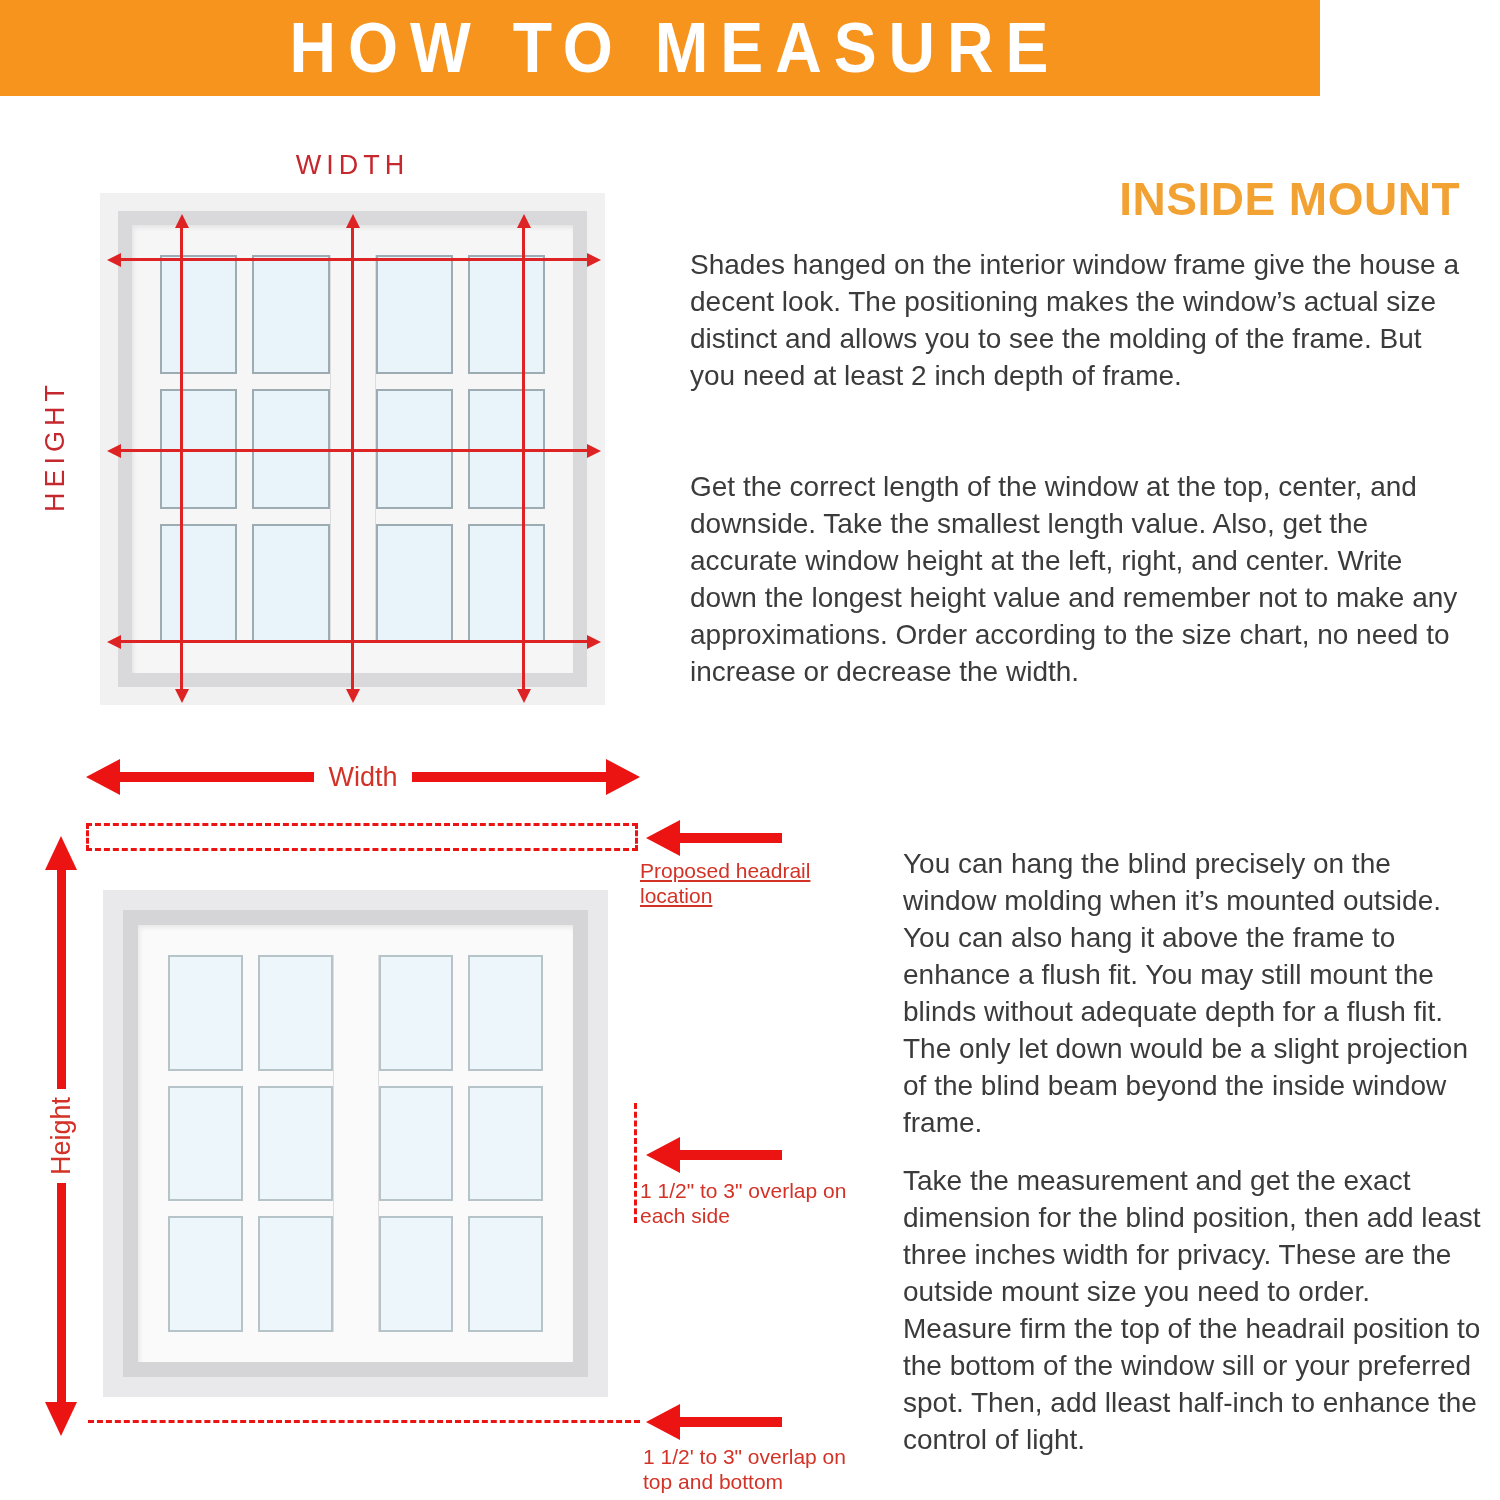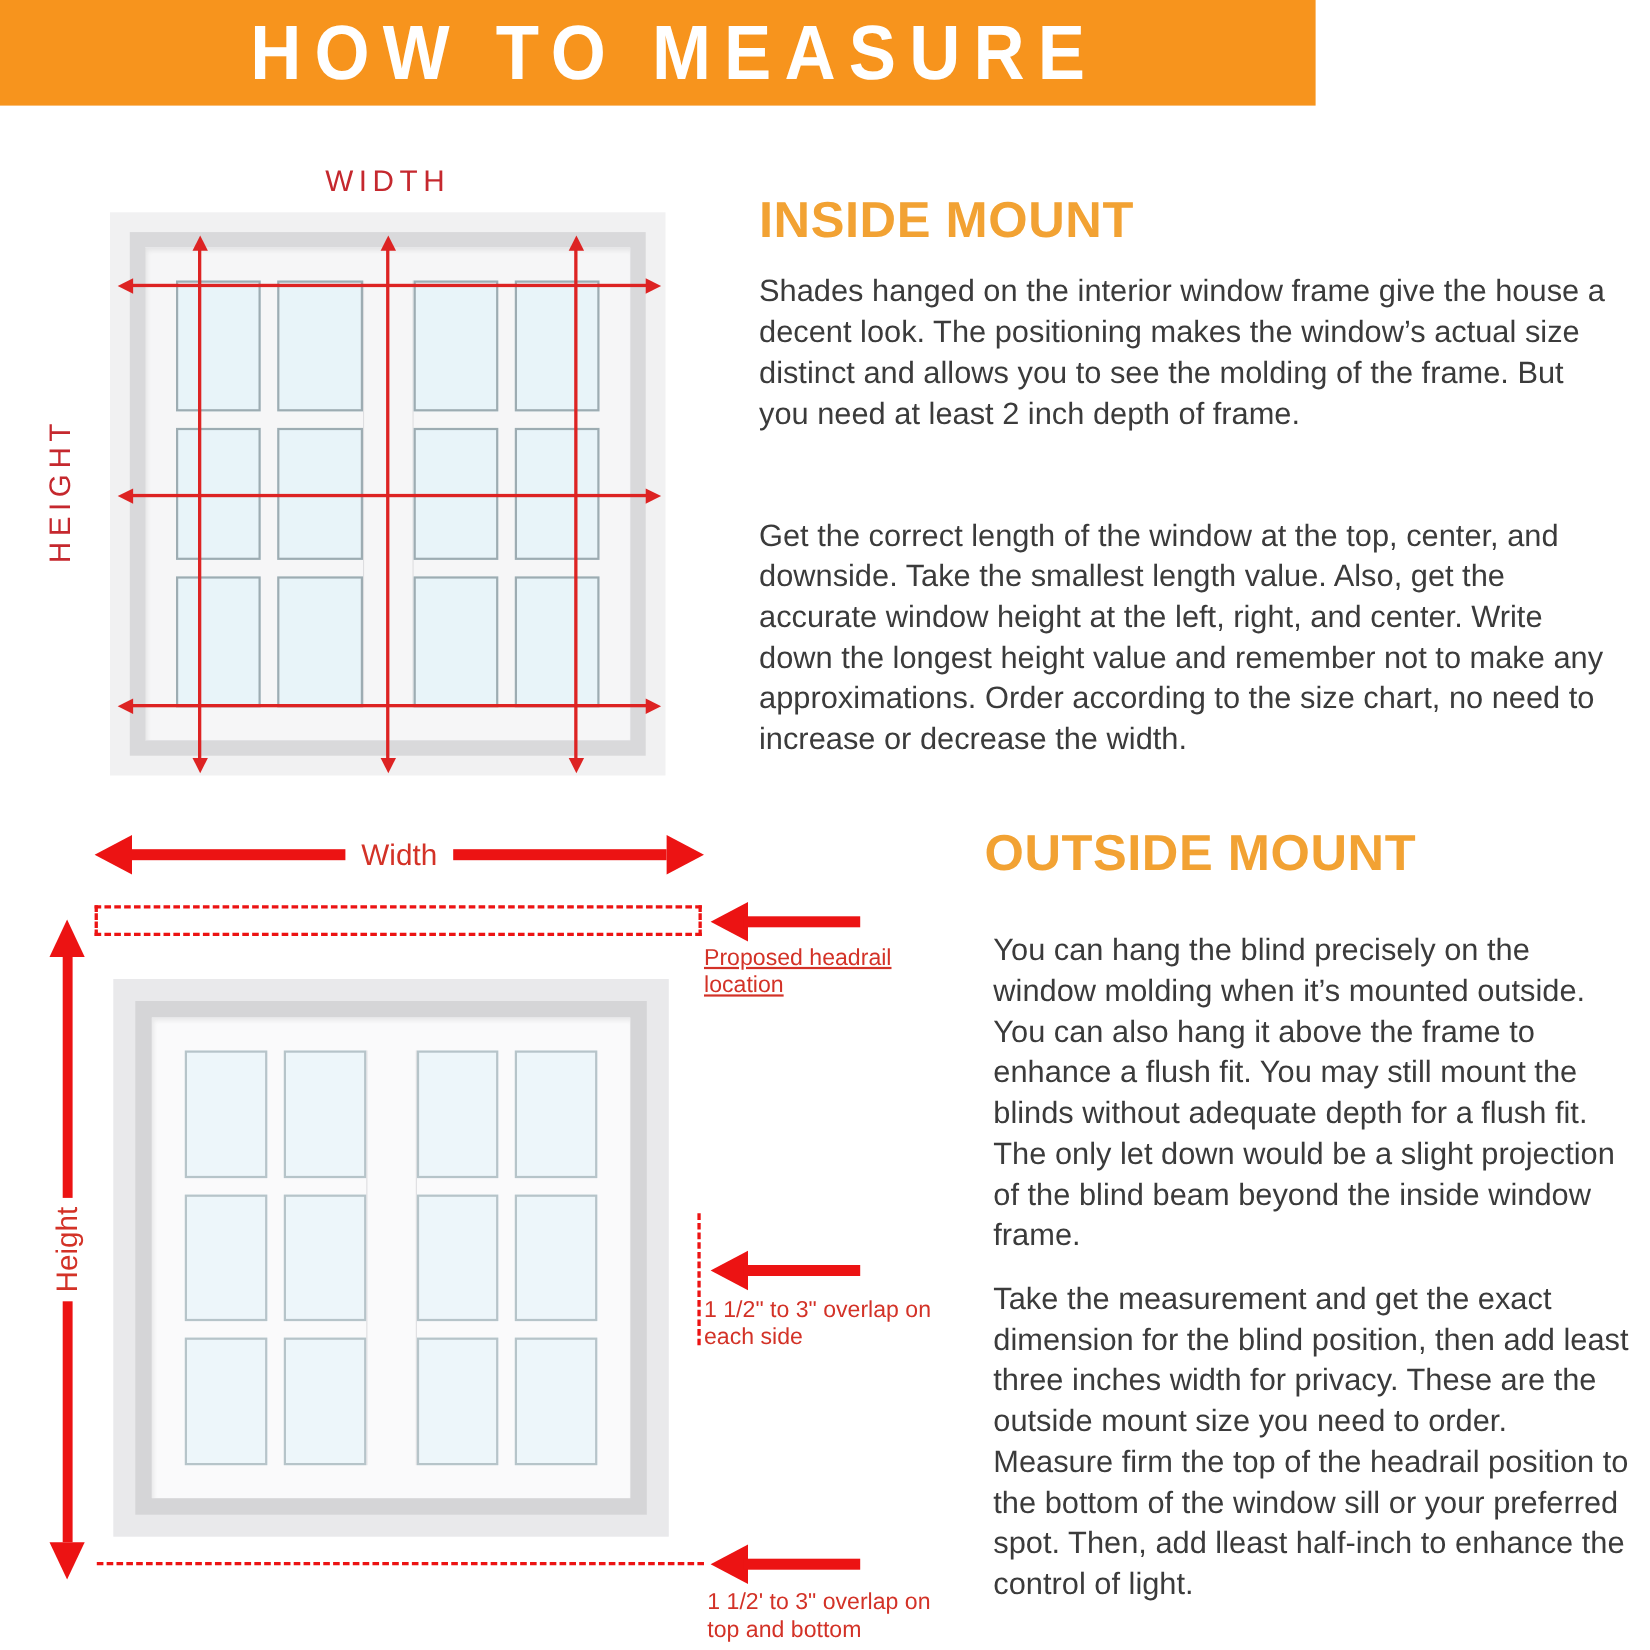--- a/index.html
+++ b/index.html
@@ -3,31 +3,31 @@
 <meta charset="utf-8">
 <style>
   html,body{margin:0;padding:0;background:#fff;}
   *{box-sizing:border-box;}
   .page{
     position:relative;width:1500px;height:1500px;background:#fff;overflow:hidden;
     font-family:"Liberation Sans", sans-serif;
   }
   
   .banner{
-    position:absolute;left:0;top:0;width:1196px;height:96px;
+    position:absolute;left:0;top:0;width:1320px;height:96px;
     background:var(--banner-orange,#f7941d);
     display:flex;align-items:center;justify-content:center;padding-left:29px;
   }
   .banner-title{
     color:#fff;font-size:70px;font-weight:bold;letter-spacing:13px;
     transform:scaleX(.92);white-space:nowrap;
   }
   
   .mount-heading{
-    position:absolute;text-align:left;font-weight:bold;font-size:46px;
+    position:absolute;text-align:right;font-weight:bold;font-size:46px;
     color:var(--heading-orange,#f2a233);letter-spacing:.5px;
   }
   .mount-para{
     position:absolute;font-size:28px;line-height:37px;color:#3b3b3b;text-align:left;
   }
   
   .window{position:absolute;background:#f1f1f2;padding:18px;}
   .window .w-band{width:100%;height:100%;background:#d9d9db;padding:14px;}
   .window .w-inner{
     width:100%;height:100%;background:#f6f6f7;padding:30px 28px;
@@ -193,17 +193,16 @@
   <div class="dashed-hline" style="left:88px;top:1420px;width:552px;"></div>
   <div class="thick-left" style="left:646px;top:1404px;width:136px;">
     <div class="shaft"></div>
   </div>
   <div class="red-note" style="left:643px;top:1444px;width:215px;">1 1/2' to 3" overlap on top and bottom</div>
 
   <div class="mount-heading" style="left:690px;top:172px;width:770px;">INSIDE MOUNT</div>
   <div class="mount-para" style="left:690px;top:246px;width:780px;">Shades hanged on the interior window frame give the house a decent look. The positioning makes the window’s actual size distinct and allows you to see the molding of the frame. But you need at least 2 inch depth of frame.</div>
   <div class="mount-para" style="left:690px;top:468px;width:780px;">Get the correct length of the window at the top, center, and downside. Take the smallest length value. Also, get the accurate window height at the left, right, and center. Write down the longest height value and remember not to make any approximations. Order according to the size chart, no need to increase or decrease the width.</div>
 
-  <div class="mount-heading" style="left:895px;top:748px;width:570px;">OUTSIDE MOUNT</div>
   <div class="mount-para" style="left:903px;top:832px;width:575px;margin-top:13px;">You can hang the blind precisely on the window molding when it’s mounted outside. You can also hang it above the frame to enhance a flush fit. You may still mount the blinds without adequate depth for a flush fit. The only let down would be a slight projection of the blind beam beyond the inside window frame.</div>
   <div class="mount-para" style="left:903px;top:1162px;width:578px;">Take the measurement and get the exact dimension for the blind position, then add least three inches width for privacy. These are the outside mount size you need to order. Measure firm the top of the headrail position to the bottom of the window sill or your preferred spot. Then, add lleast half-inch to enhance the control of light.</div>
 
 </div>
 
 </body></html>

